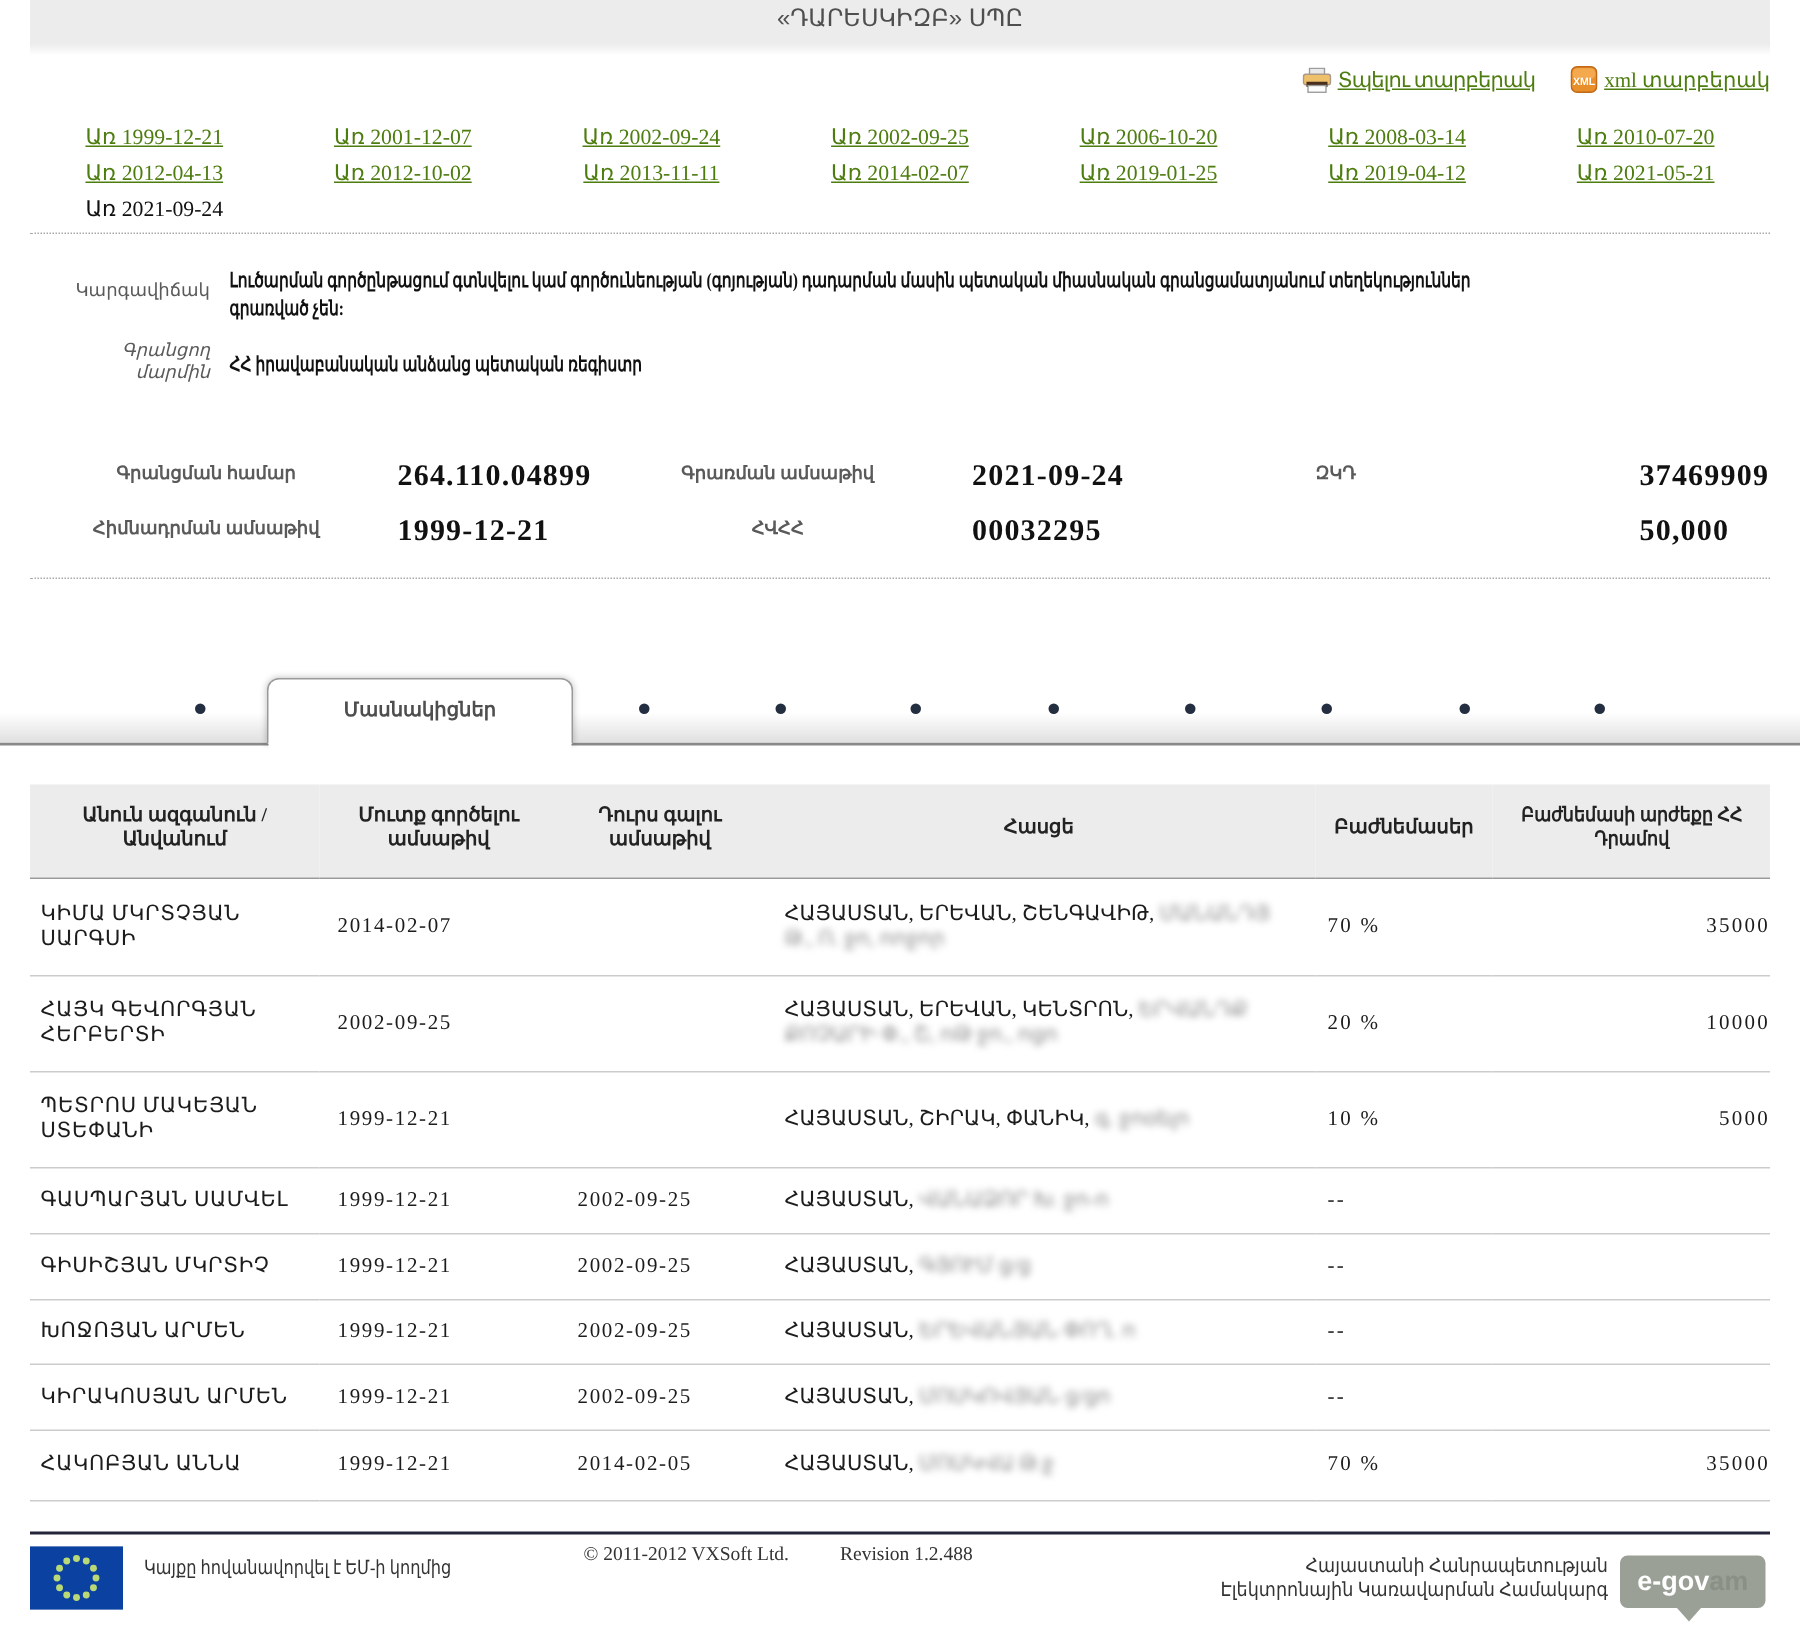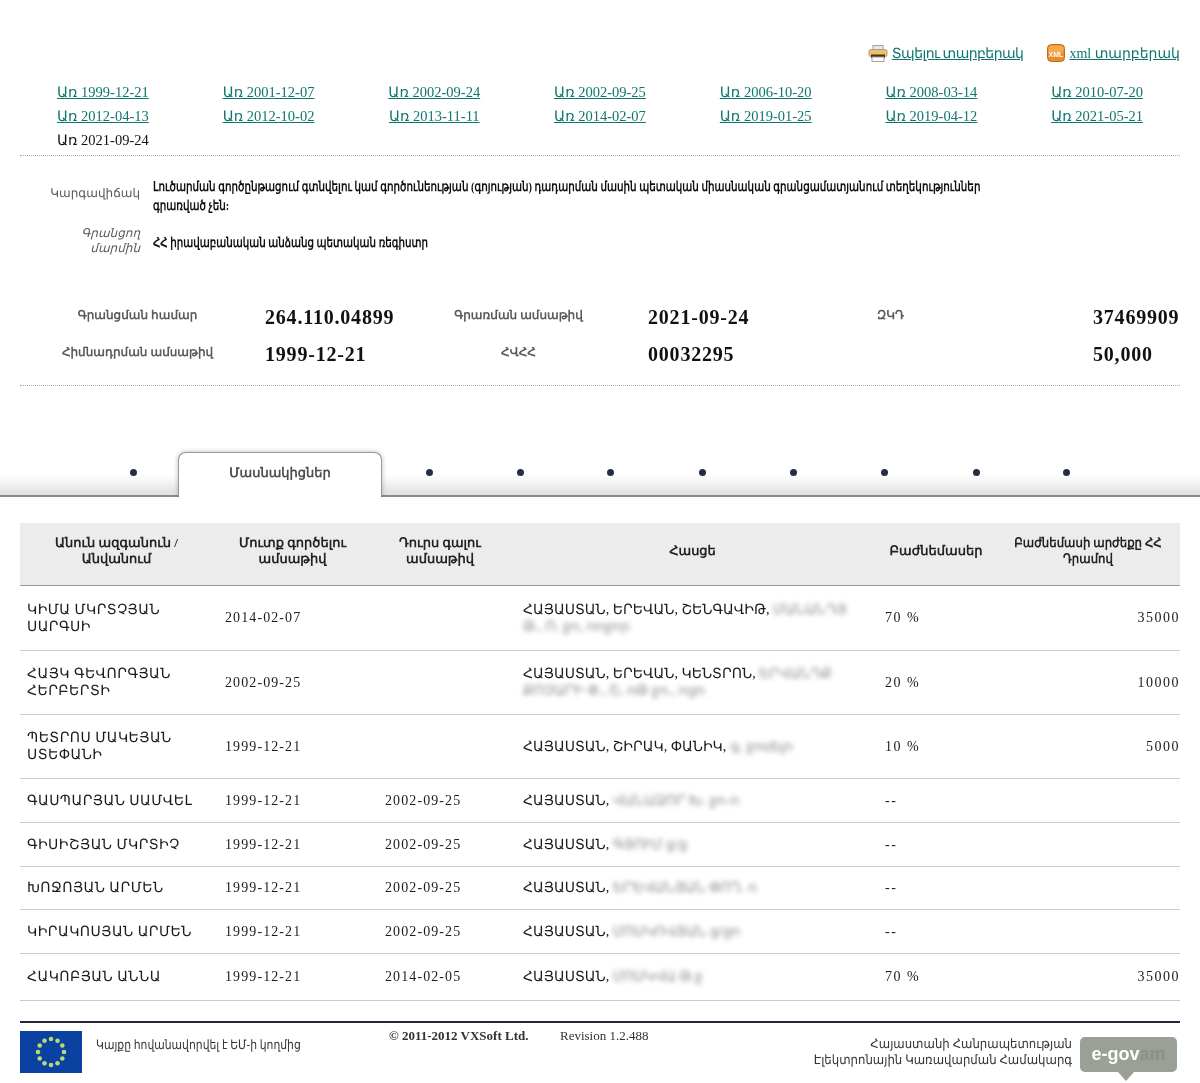--- a/index.html
+++ b/index.html
@@ -1,19 +1,19 @@
 <!DOCTYPE html>
 <html><head>
 <meta charset="utf-8">
 <style>
 * { margin:0; padding:0; box-sizing:border-box; }
 html,body { background:#fff; }
 body { font-family:"Liberation Serif", serif; font-size:13px; color:#1c1c1c; }
 #page { position:relative; width:1200px; height:1083px; overflow:hidden; background:#fff; }
-a.brown { color:#0f766e; text-decoration:underline; }
+a.brown { color:#4d7c0f; text-decoration:underline; }
 .lbl { color:#5a5a5a; font-size:12px; }
 
 #topbar { position:absolute; left:20px; top:0; width:1160px; height:37px;
   background:linear-gradient(#ececec 0px, #ececec 29px, rgba(236,236,236,0) 37px);
   text-align:center; line-height:26px; font-family:"Liberation Sans", sans-serif;
   font-size:16px; color:#4f4f4f; }
 
 #printrow { position:absolute; top:44px; right:20px; font-size:14px; }
 #printrow a { margin-left:4px; }
 #printrow .grp { display:inline-block; margin-left:24px; }
@@ -59,35 +59,36 @@
 #members td.c3 { padding-left:13px; }
 #members td.c4 { padding-left:15px; }
 #members td.c5 { padding-left:8px; }
 #members td.c6 { padding-left:8px;text-align:right; }
 .blur { color:#8a8a8a; filter:blur(2.6px); }
 
 
 #footline { position:absolute; left:20px; top:1021px; width:1160px; height:2px; background:#24243a; }
 #euflag { position:absolute; left:20px; top:1031px; width:62px; height:42px; background:#0b41a0; }
 #eutext { position:absolute; left:96px; top:1037px; font-size:13px; color:#333; transform:scaleX(0.83); transform-origin:0 0; white-space:nowrap; }
-#copy { position:absolute; left:389px; top:1028px; font-size:13px; color:#333;font-weight:bold; }
+#copy { position:absolute; left:389px; top:1028px; font-size:13px; color:#333; }
 #rev { position:absolute; left:560px; top:1028px; font-size:13px; color:#333; }
 #govtext { position:absolute; right:128px; top:1036px; width:400px; text-align:right;
   font-size:13px; line-height:16px; color:#333; transform:scaleX(0.9); transform-origin:100% 0; }
 #egov { position:absolute; left:1080px; top:1037px; width:97px; height:35px; background:#9aa096;
   border-radius:5px; font-family:"Liberation Sans", sans-serif; text-align:center; line-height:34px; }
 #egov b { color:#fff; font-size:18px; letter-spacing:0; }
 #egov span { color:#8a9086; font-size:18px; font-weight:bold; }
 #egovtri { position:absolute; left:1118px; top:1072px; width:0; height:0;
   border-left:8px solid transparent; border-right:8px solid transparent; border-top:9px solid #9aa096; }
 </style>
 </head>
 <body>
 <div id="page">
 
+<div id="topbar">«ԴԱՐԵՍԿԻԶԲ» ՍՊԸ</div>
 
 <div id="printrow">
   <span class="grp"><span class="icon" id="printicon"><svg width="20" height="17" viewBox="0 0 20 17">
             <rect x="5" y="0.5" width="10" height="5" fill="#e9e9e9" stroke="#999" stroke-width="0.9"></rect>
             <rect x="1" y="4.5" width="18" height="7" rx="1.5" fill="#eec06a" stroke="#a98" stroke-width="0.9"></rect>
             <rect x="3" y="9.5" width="14" height="3.5" fill="#4a2f1d"></rect>
             <rect x="4" y="12" width="12" height="4.5" fill="#fdfdfd" stroke="#999" stroke-width="0.9"></rect>
           </svg></span><a class="brown" style="letter-spacing:-0.55px" href="#">Տպելու տարբերակ</a></span><span class="grp"><span class="icon" id="xmlicon"><svg width="18" height="18" viewBox="0 0 18 18">
             <rect x="0.5" y="0.5" width="17" height="17" rx="4" fill="#e88f2b" stroke="#c06818"></rect>
             <rect x="1.5" y="1.5" width="15" height="7" rx="3" fill="#f4a94e"></rect>

